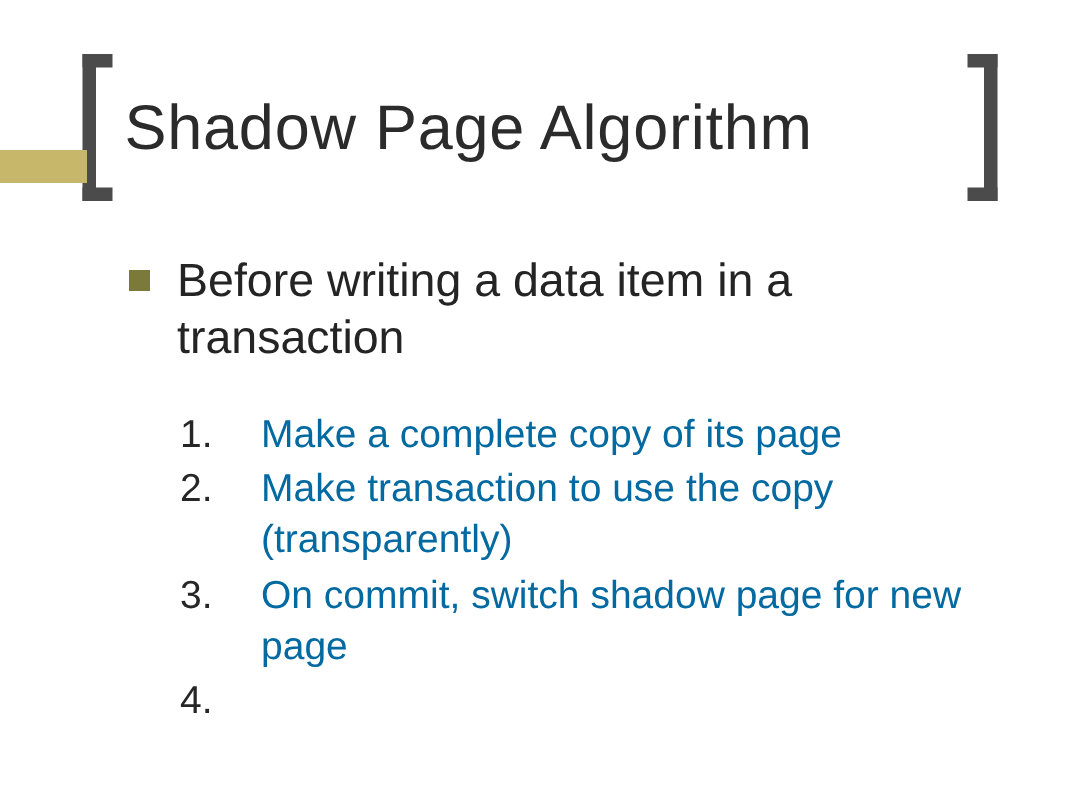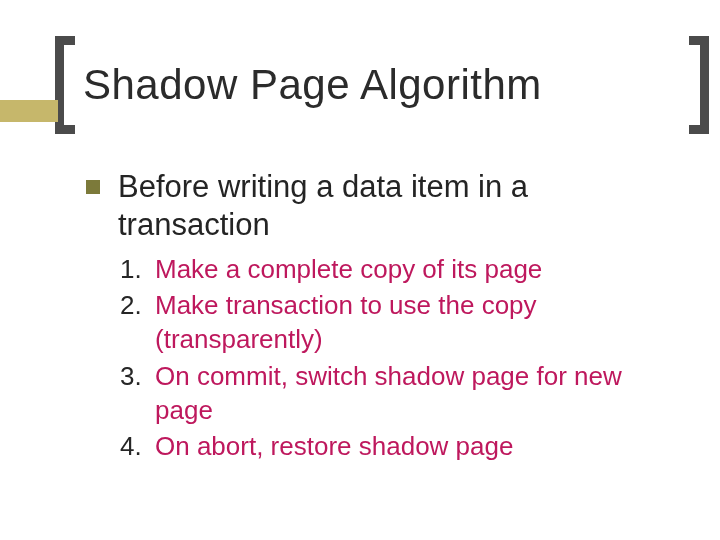--- a/index.html
+++ b/index.html
@@ -30,21 +30,20 @@
     z-index: 1;
   }
 
   
   .title-wrap {
     position: absolute;
     left: 55px;
     top: 36px;
     width: 610px;
     height: 98px;
-    padding-left: 44px;
   }
 
   .bracket {
     position: absolute;
     top: 0;
     width: 20px;
     height: 98px;
     border-top: 9px solid #4b4b4b;
     border-bottom: 9px solid #4b4b4b;
     box-sizing: border-box;
@@ -74,21 +73,21 @@
   .body {
     position: absolute;
     left: 86px;
     top: 168px;
     width: 590px;
   }
 
   .bullet-row {
     display: flex;
     align-items: flex-start;
-    margin-bottom: 8px;
+    margin-bottom: 28px;
   }
   .bullet-icon {
     width: 14px;
     height: 14px;
     background: #7c7a3a;
     margin-top: 12px;
     flex: 0 0 14px;
   }
   .bullet-text {
     font-size: 31px;
@@ -109,22 +108,22 @@
   .num-lbl {
     font-size: 26px;
     line-height: 1.32;
     width: 32px;
     flex: 0 0 32px;
     color: #262626;
   }
   .num-txt {
     font-size: 26px;
     line-height: 1.32;
-    color: #be185d;
-    margin-left: 3px;
+    color: #0369a1;
+    margin-left: 22px;
   }
 </style>
 </head>
 <body>
 
 <div class="slide">
 
   <div class="stripe"></div>
 
   <div class="title-wrap">
@@ -154,20 +153,19 @@
         <div class="num-txt">Make transaction to use the copy (transparently)</div>
       </div>
 
       <div class="num-row">
         <div class="num-lbl">3.</div>
         <div class="num-txt">On commit, switch shadow page for new page</div>
       </div>
 
       <div class="num-row">
         <div class="num-lbl">4.</div>
-        <div class="num-txt">On abort, restore shadow page</div>
       </div>
 
     </div>
 
   </div>
 
 </div>
 
 </body></html>

